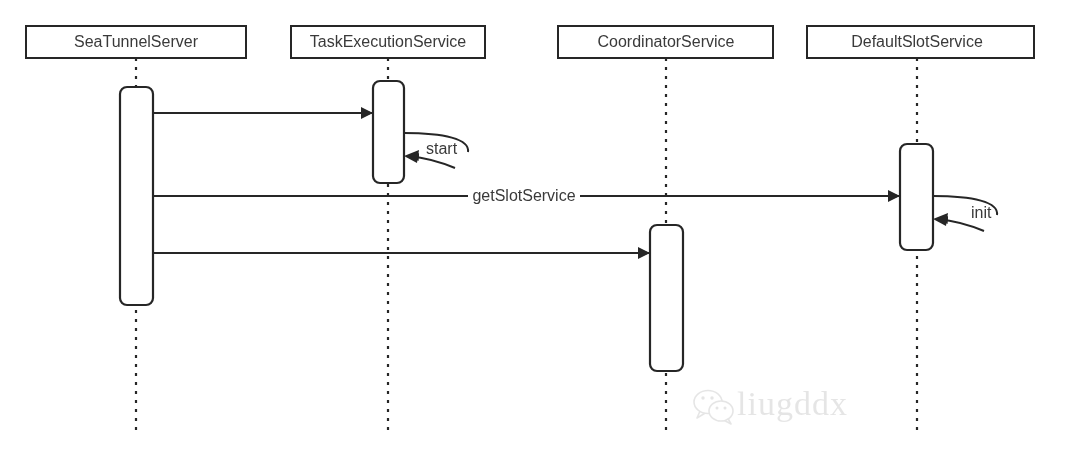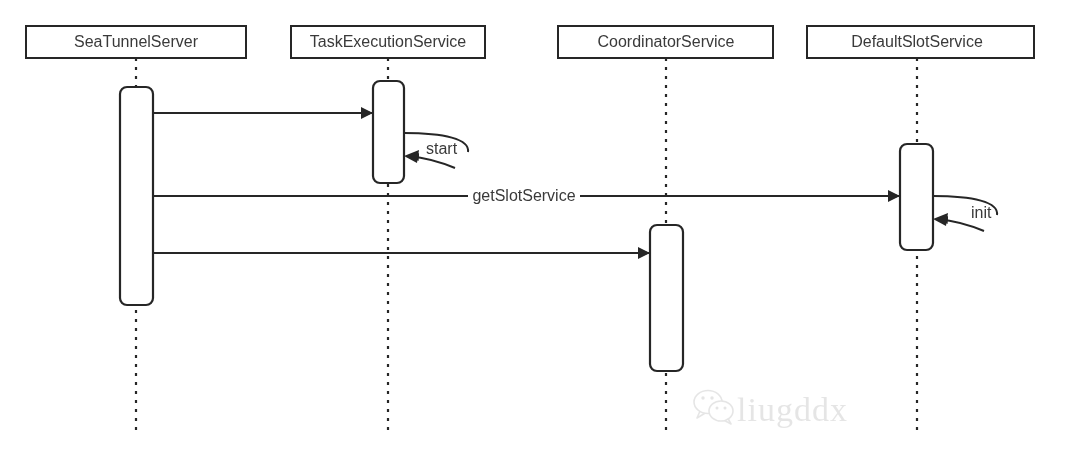--- a/index.html
+++ b/index.html
@@ -69,21 +69,21 @@
   .msg-label.centered { text-anchor: middle; }
   .msg-label.lead { text-anchor: start; }
   .label-bg {
     fill: #ffffff;
   }
   .watermark {
     position: absolute;
     right: 36px;
     bottom: 22px;
     display: flex;
-    align-items: flex-end;
+    align-items: flex-start;
     opacity: 0.22;
     pointer-events: none;
   }
   .watermark-text {
     font-family: "Liberation Serif", serif;
     font-size: 34px;
     color: #8d8d8d;
     letter-spacing: 1px;
     line-height: 1;
   }

